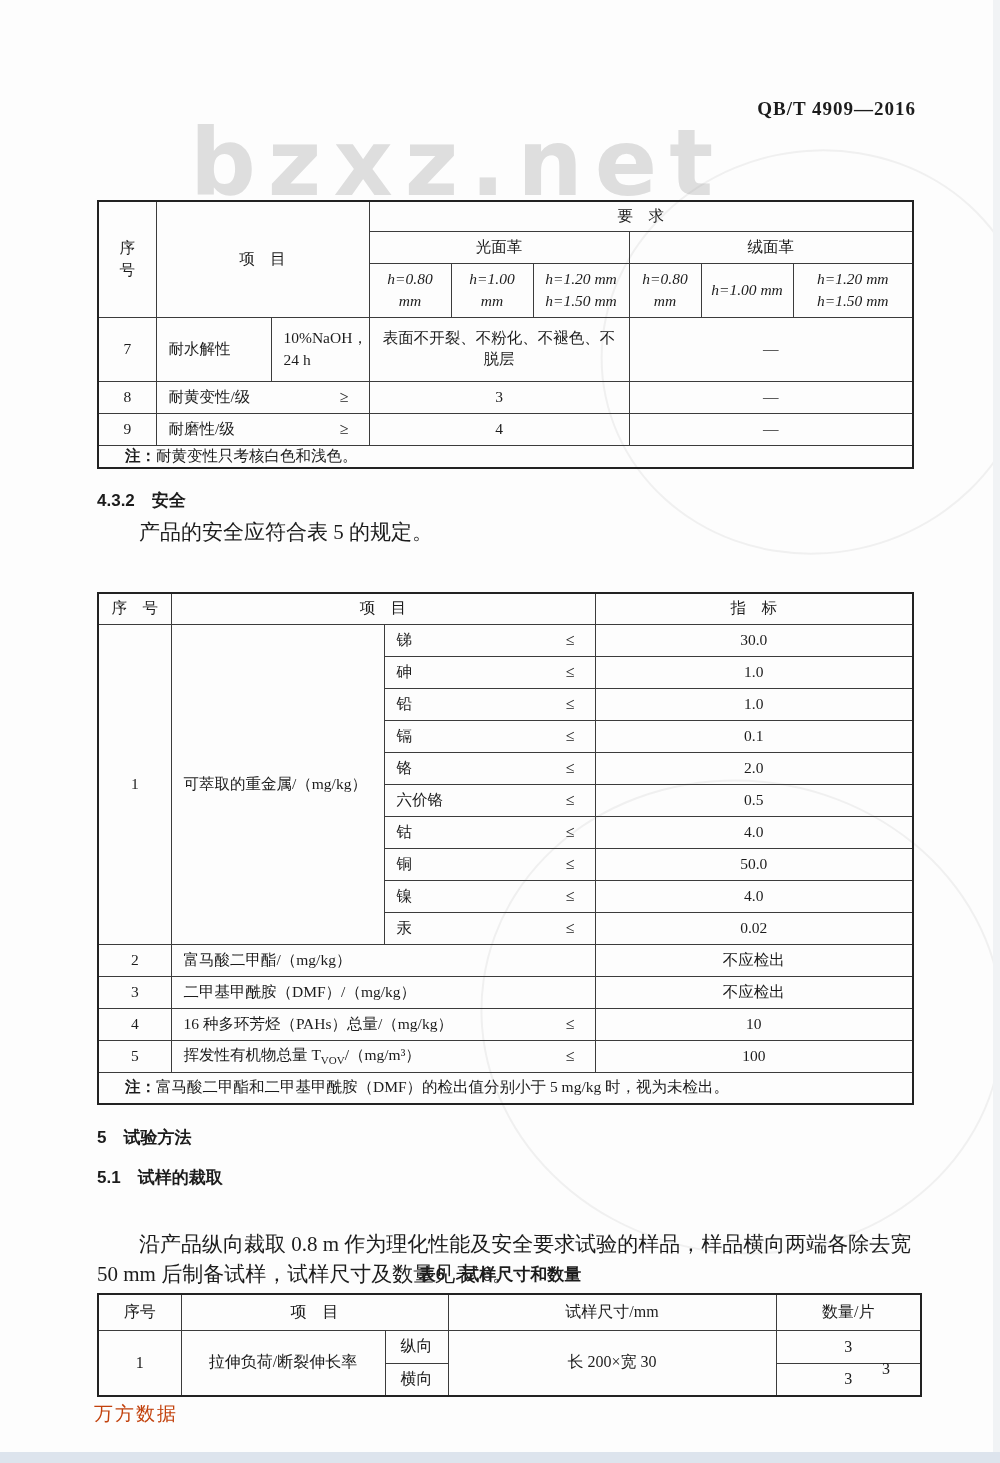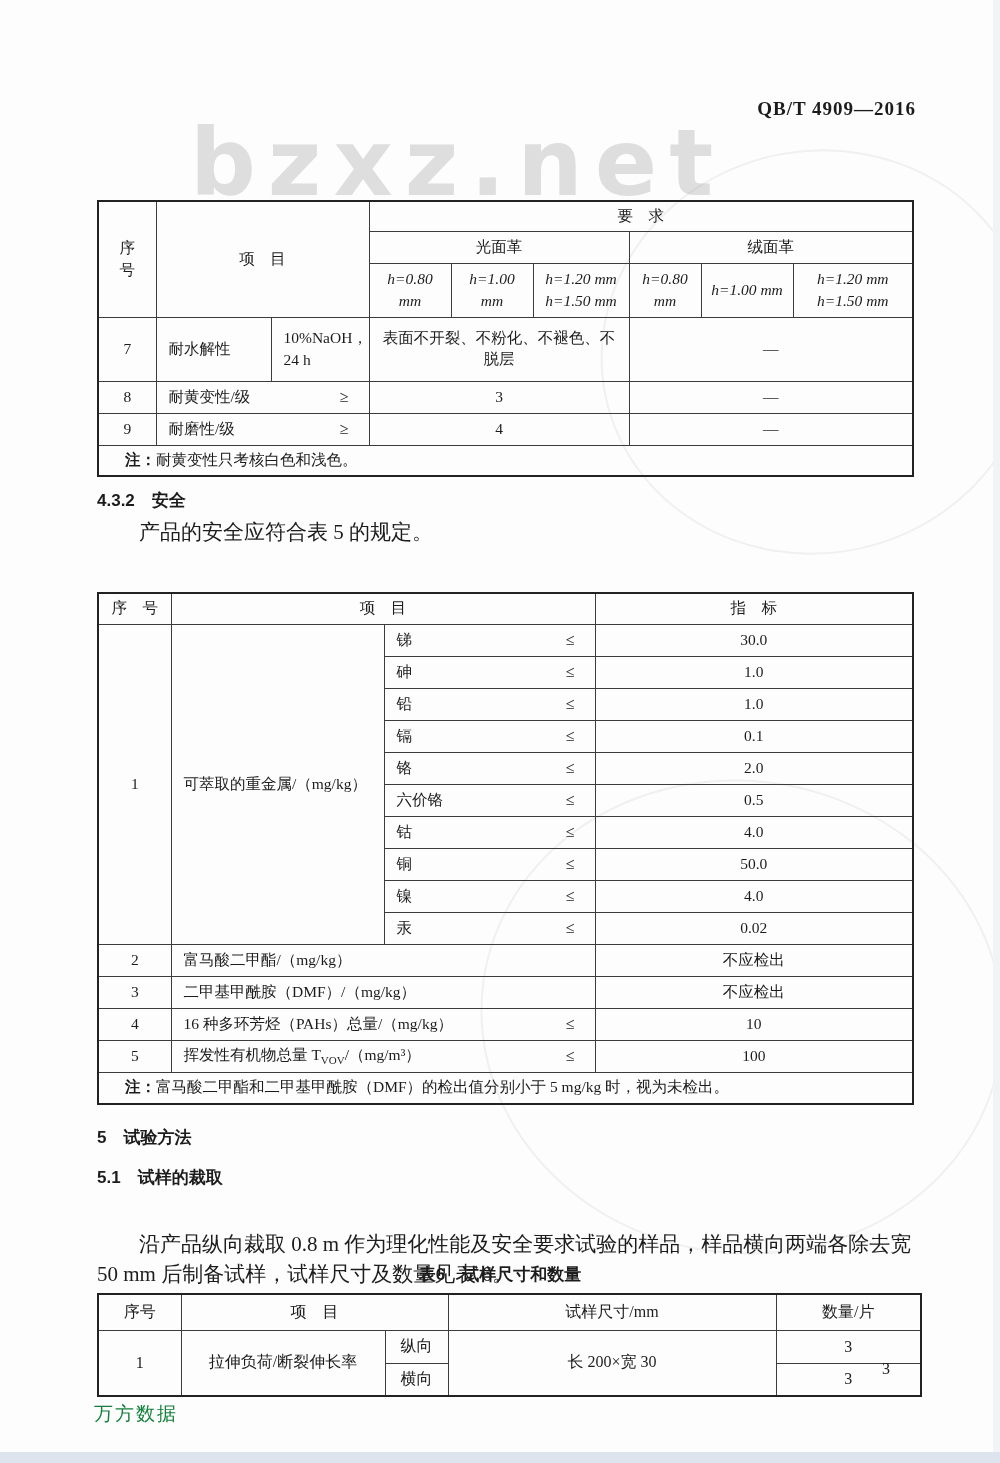--- a/index.html
+++ b/index.html
@@ -56,21 +56,21 @@
   .ital { font-style:italic; }
 
   .t4 { top:200px; left:97px; width:815px; }
   .t5 { top:592px; left:97px; width:815px; }
   .t6 { top:1293px; left:97px; width:823px; }
   .t4 td, .t5 td { font-size:15.5px; }
   .t6 td { font-size:16px; }
 
   .pageno { top:1360px; left:882px; font-size:16px; }
   .brand  { top:1401px; left:94px; font-family:"Liberation Sans","DejaVu Sans",sans-serif;
-            font-size:19px; color:#15803d; letter-spacing:2px; }
+            font-size:19px; color:#c2410c; letter-spacing:2px; }
   .bottombar { position:absolute; z-index:2; left:0; bottom:0; width:100%; height:11px; background:#dde4ed; }
   .rightstrip { position:absolute; z-index:2; right:0; top:0; width:7px; height:100%; background:#f1f3f5; }
 </style>
 </head>
 <body>
 
 <div class="page">
 
   <div class="watermark">bzxz.net</div>
   <div class="stamp stamp1"></div>
@@ -135,21 +135,21 @@
       <td>9</td>
       <td colspan="2" class="leftcell">
         <div class="split">
           <span>耐磨性/级</span>
           <span class="op">≥</span>
         </div>
       </td>
       <td colspan="3">4</td>
       <td colspan="3">—</td>
     </tr>
-    <tr style="height:31px">
+    <tr style="height:23px">
       <td colspan="9" class="notecell">
         <b>注：</b><span>耐黄变性只考核白色和浅色。</span>
       </td>
     </tr>
   </tbody>
     </table>
 
   <div class="abs heading h432">4.3.2　安全</div>
   <div class="abs para p432">产品的安全应符合表 5 的规定。</div>
 

